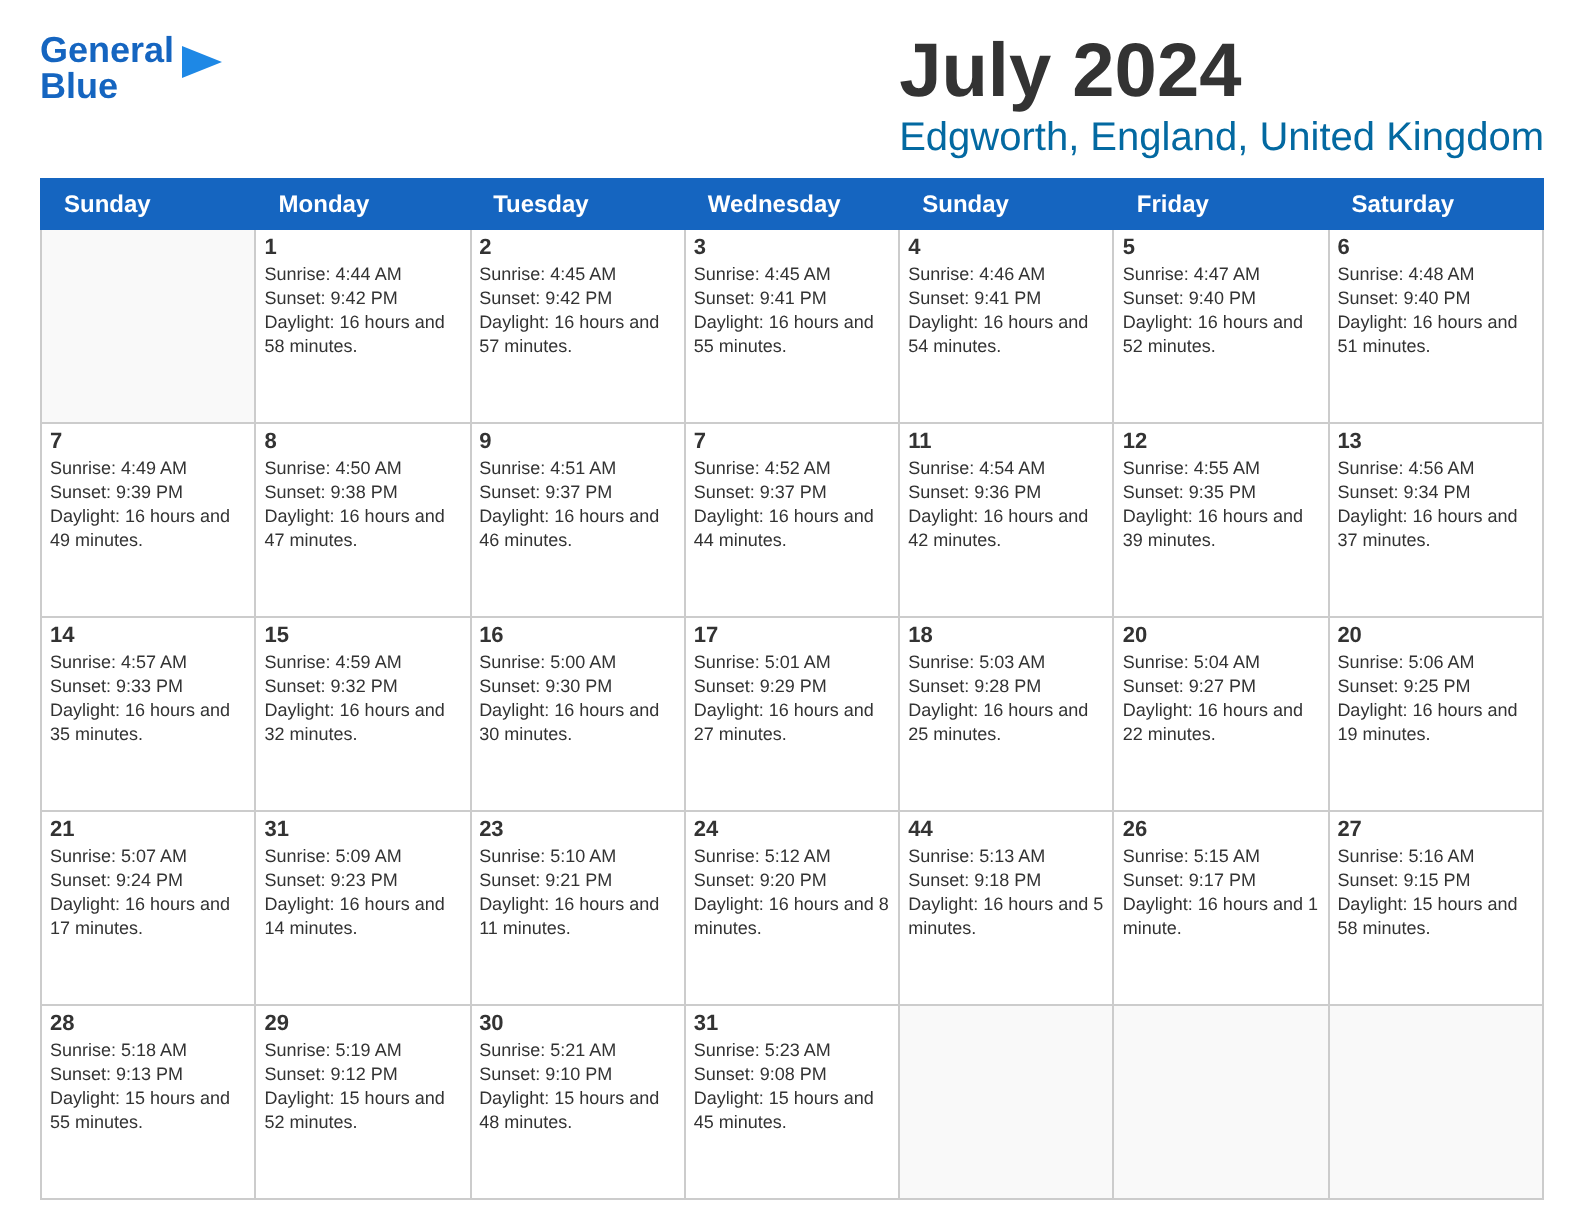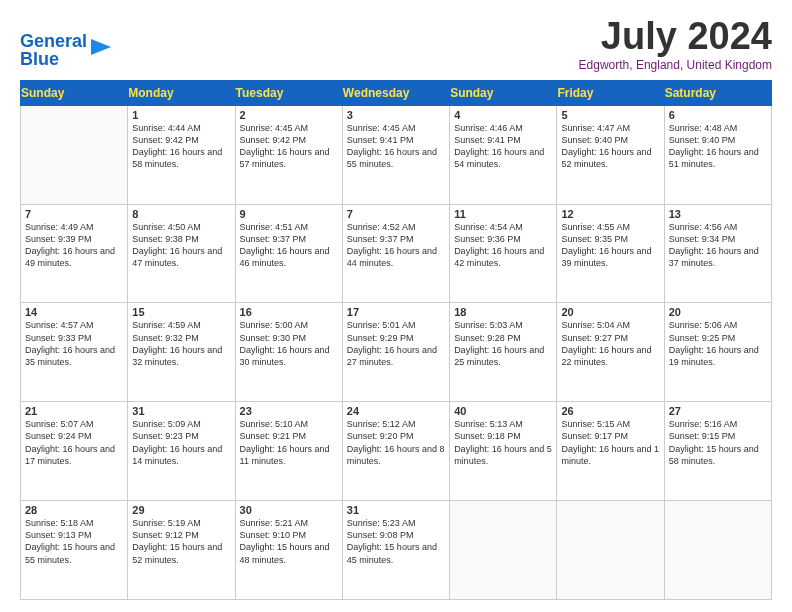--- a/index.html
+++ b/index.html
@@ -20,55 +20,53 @@
     .header {
       display: flex;
       justify-content: space-between;
       align-items: flex-start;
       margin-bottom: 8px;
     }
     .logo {
       display: flex;
       flex-direction: column;
       align-items: flex-start;
-      margin-top: 16px;
     }
     .logo-text {
       font-size: 18px;
       font-weight: bold;
       color: #333;
       line-height: 1;
     }
     .logo-text span.blue { color: #1565c0; }
     .title-block {
-      text-align: right;
     }
     .main-title {
       font-size: 38px;
       font-weight: bold;
       color: #333;
       line-height: 1.1;
     }
     .subtitle {
-      font-size: 12px;
-      color: #701a75;
+      font-size: 20px;
+      color: #0369a1;
     }
     .calendar {
       flex: 1;
       border: 1px solid #ccc;
       border-collapse: collapse;
       width: 100%;
       table-layout: fixed;
     }
     .calendar th {
       background: #1565c0;
-      color: #fde047;
+      color: #ffffff;
       font-size: 12px;
       font-weight: bold;
-      padding: 5px 0;
+      padding: 5px 11px;
       text-align: left;
       border: 1px solid #1565c0;
     }
     .calendar td {
       border: 1px solid #ccc;
       vertical-align: top;
       padding: 3px 4px;
       font-size: 9.5px;
       color: #333;
       height: 90px;
@@ -223,21 +221,21 @@
           </td>
           <td>
             <span class="day-num">23</span>
             <div class="cell-text">Sunrise: 5:10 AM<br>Sunset: 9:21 PM<br>Daylight: 16 hours and 11 minutes.</div>
           </td>
           <td>
             <span class="day-num">24</span>
             <div class="cell-text">Sunrise: 5:12 AM<br>Sunset: 9:20 PM<br>Daylight: 16 hours and 8 minutes.</div>
           </td>
           <td>
-            <span class="day-num">40</span>
+            <span class="day-num">44</span>
             <div class="cell-text">Sunrise: 5:13 AM<br>Sunset: 9:18 PM<br>Daylight: 16 hours and 5 minutes.</div>
           </td>
           <td>
             <span class="day-num">26</span>
             <div class="cell-text">Sunrise: 5:15 AM<br>Sunset: 9:17 PM<br>Daylight: 16 hours and 1 minute.</div>
           </td>
           <td>
             <span class="day-num">27</span>
             <div class="cell-text">Sunrise: 5:16 AM<br>Sunset: 9:15 PM<br>Daylight: 15 hours and 58 minutes.</div>
           </td>

